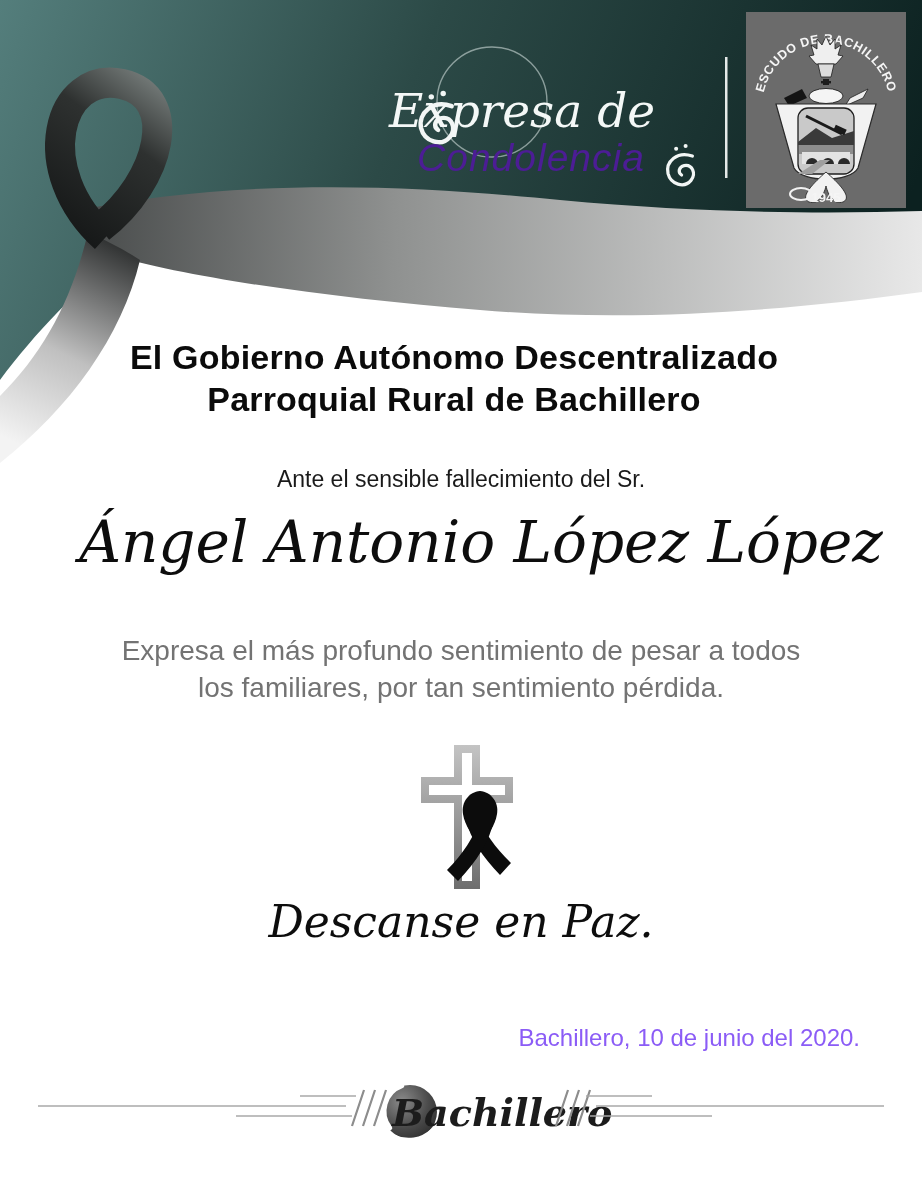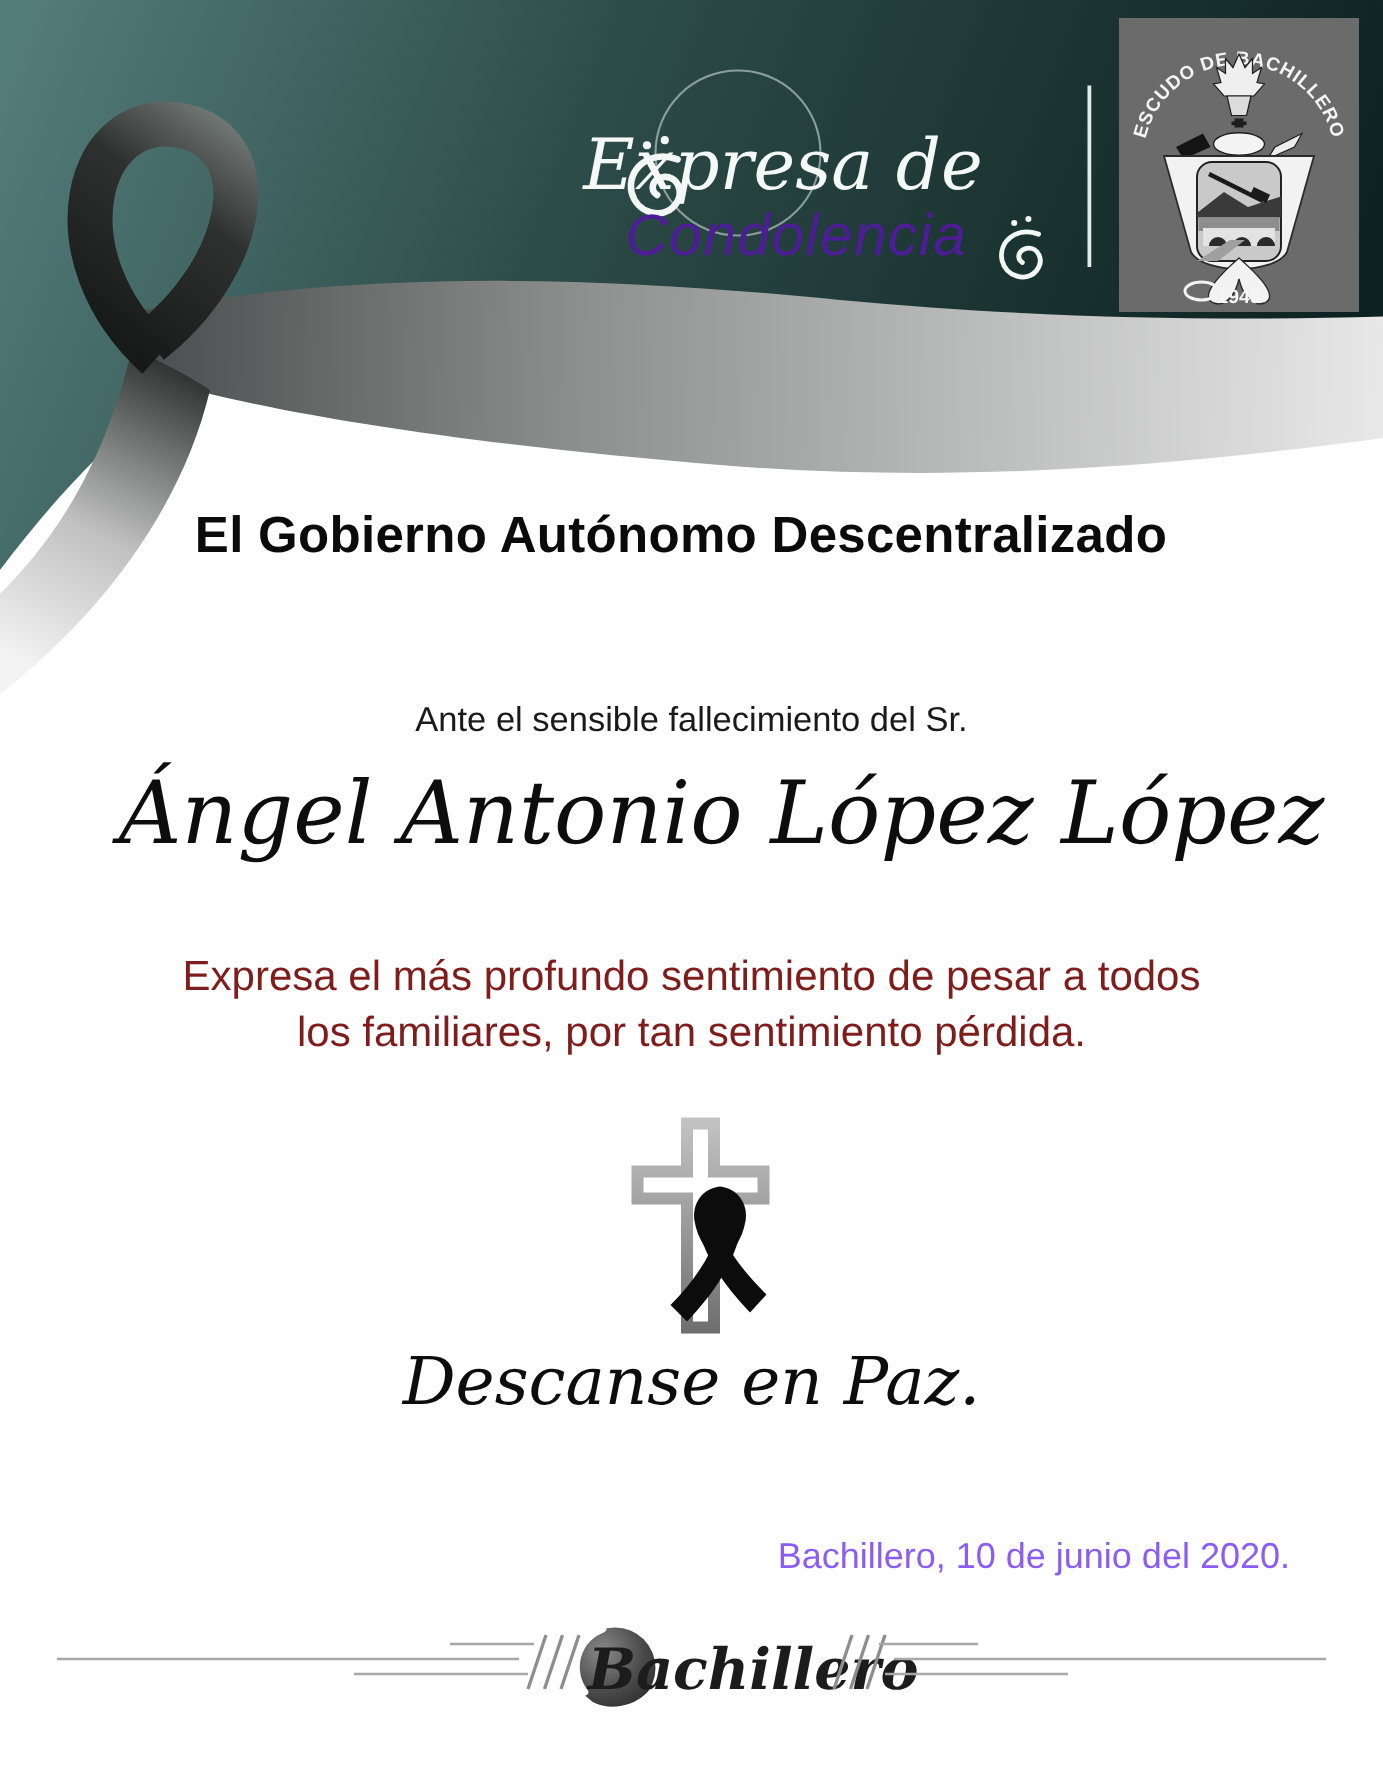--- a/index.html
+++ b/index.html
@@ -12,21 +12,21 @@
   
   .hdr-script{top:86px;left:362px;width:320px;text-align:center;font-size:47px;line-height:1.05;
               color:#f4f8f7;font-family:"DejaVu Serif",serif;font-style:italic;}
   .hdr-sans{top:136px;left:381px;width:300px;text-align:center;font-size:39px;letter-spacing:1px;
             color:#4c1d95;font-style:italic;font-family:"Liberation Sans",sans-serif;}
 
   .org-title{top:336px;left:0;width:908px;text-align:center;font-weight:bold;font-size:34px;
              line-height:42px;color:#0b0b0b;letter-spacing:0.2px;}
   .intro{top:466px;left:0;width:922px;text-align:center;font-size:23px;color:#1a1a1a;}
   .deceased{top:508px;left:0;width:922px;text-align:center;font-size:58px;color:#0d0d0d;padding-left:20px;}
-  .message{top:632px;left:0;width:922px;text-align:center;font-size:28px;line-height:37px;color:#7f1d1d;}
+  .message{top:632px;left:0;width:922px;text-align:center;font-size:28px;line-height:37px;color:#737373;}
   .farewell{top:896px;left:0;width:922px;text-align:center;font-size:44px;color:#0d0d0d;}
   .dateline{top:1024px;right:62px;font-size:24px;color:#8b5cf6;}
 </style>
 </head>
 <body>
 
 <div class="page">
 
   <svg class="abs" style="top:0;left:0" width="922" height="470" viewBox="0 0 922 470">
     <defs>
@@ -116,20 +116,21 @@
       <rect x="88" y="115" width="12" height="6" fill="#1a1a1a" transform="rotate(25 94 118)"></rect>
     </g>
 
     <path d="M80,160 C64,174 54,186 63,190 C72,193 78,183 80,174 C82,183 88,193 97,190 C106,186 96,174 80,160 Z" fill="#f2f2f2" stroke="#2a2a2a" stroke-width="0.9"></path>
     <ellipse cx="55" cy="182" rx="11" ry="6" fill="none" stroke="#f2f2f2" stroke-width="2"></ellipse>
     <text x="80" y="190" text-anchor="middle" font-family="Liberation Sans, sans-serif" font-size="13" font-weight="bold" fill="#f5f5f5">1945</text>
   </svg>
 
   <div class="abs org-title">
     <div>El Gobierno Autónomo Descentralizado</div>
+    <div>Parroquial Rural de Bachillero</div>
   </div>
 
   <div class="abs intro">Ante el sensible fallecimiento del Sr.</div>
 
   <div class="abs deceased script">Ángel Antonio López López</div>
 
   <div class="abs message">
     <div>Expresa el más profundo sentimiento de pesar a todos</div>
     <div>los familiares, por tan sentimiento pérdida.</div>
   </div>

